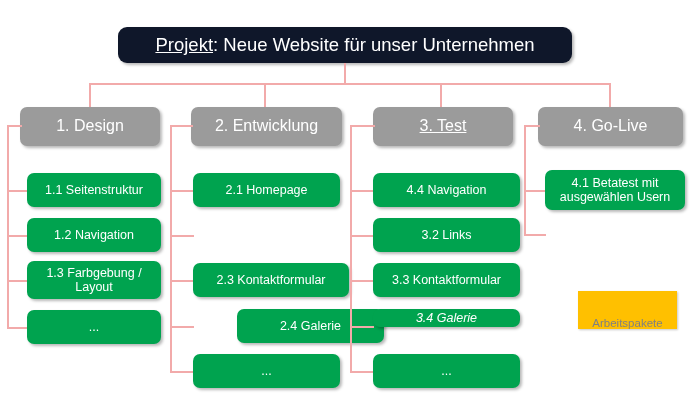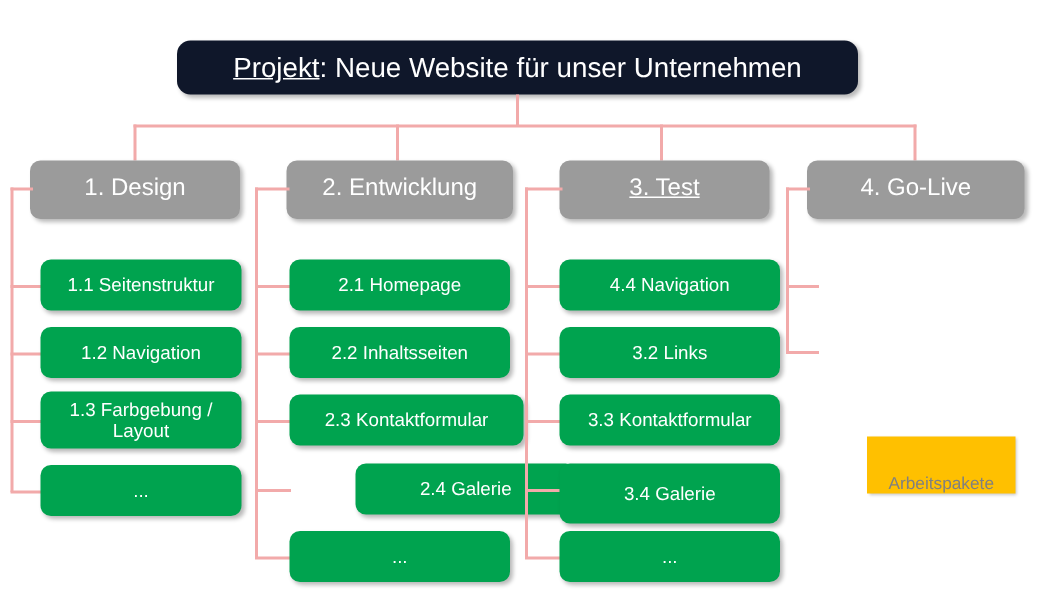--- a/index.html
+++ b/index.html
@@ -122,23 +122,20 @@
 
   <div class="conn h" style="left:170px; top:125px; width:23px;"></div>
   <div class="conn v" style="left:170px; top:125px; height:247px;"></div>
 
   <div class="conn h" style="left:170px; top:190px; width:24px;"></div>
   <div class="node pkg" style="left:193px; top:173px; width:147px; height:34px;">
     <span>2.1 Homepage</span>
   </div>
 
   <div class="conn h" style="left:170px; top:235px; width:24px;"></div>
-  <div class="node pkg" style="left:193px; top:218px; width:147px; height:34px;">
-    <span>2.2 Inhaltsseiten</span>
-  </div>
 
   <div class="conn h" style="left:170px; top:280px; width:24px;"></div>
   <div class="node pkg" style="left:193px; top:263px; width:156px; height:34px;">
     <span>2.3 Kontaktformular</span>
   </div>
 
   <div class="conn h" style="left:170px; top:326px; width:24px;"></div>
   <div class="node pkg" style="left:193px; top:309px; width:147px; height:34px;margin-left:44px;">
     <span>2.4 Galerie</span>
   </div>
@@ -164,37 +161,40 @@
   <div class="node pkg" style="left:373px; top:218px; width:147px; height:34px;">
     <span>3.2 Links</span>
   </div>
 
   <div class="conn h" style="left:350px; top:280px; width:24px;"></div>
   <div class="node pkg" style="left:373px; top:263px; width:147px; height:34px;">
     <span>3.3 Kontaktformular</span>
   </div>
 
   <div class="conn h" style="left:350px; top:326px; width:24px;"></div>
-  <div class="node pkg" style="left:373px; top:309px; width:147px; height:40px;">
+  <div class="node pkg" style="left:373px; top:309px; width:147px; height:18px;font-style:italic;">
     <span>3.4 Galerie</span>
   </div>
 
   <div class="conn h" style="left:350px; top:371px; width:24px;"></div>
   <div class="node pkg" style="left:373px; top:354px; width:147px; height:34px;">
     <span>...</span>
   </div>
 
   <div class="node phase" style="left:538px; top:107px; width:145px; height:39px;">
     <span>4. Go-Live</span>
   </div>
 
   <div class="conn h" style="left:524px; top:125px; width:16px;"></div>
   <div class="conn v" style="left:524px; top:125px; height:110px;"></div>
 
   <div class="conn h" style="left:524px; top:190px; width:22px;"></div>
+  <div class="node pkg" style="left:545px; top:170px; width:140px; height:40px;">
+    <span>4.1 Betatest mit ausgewählen Usern</span>
+  </div>
 
   <div class="conn h" style="left:524px; top:234px; width:22px;"></div>
 
   <div class="legend" style="left:578px; top:291px; width:99px; height:38px;">
     <span>Arbeitspakete</span>
   </div>
 
 </div>
 
 </body></html>

